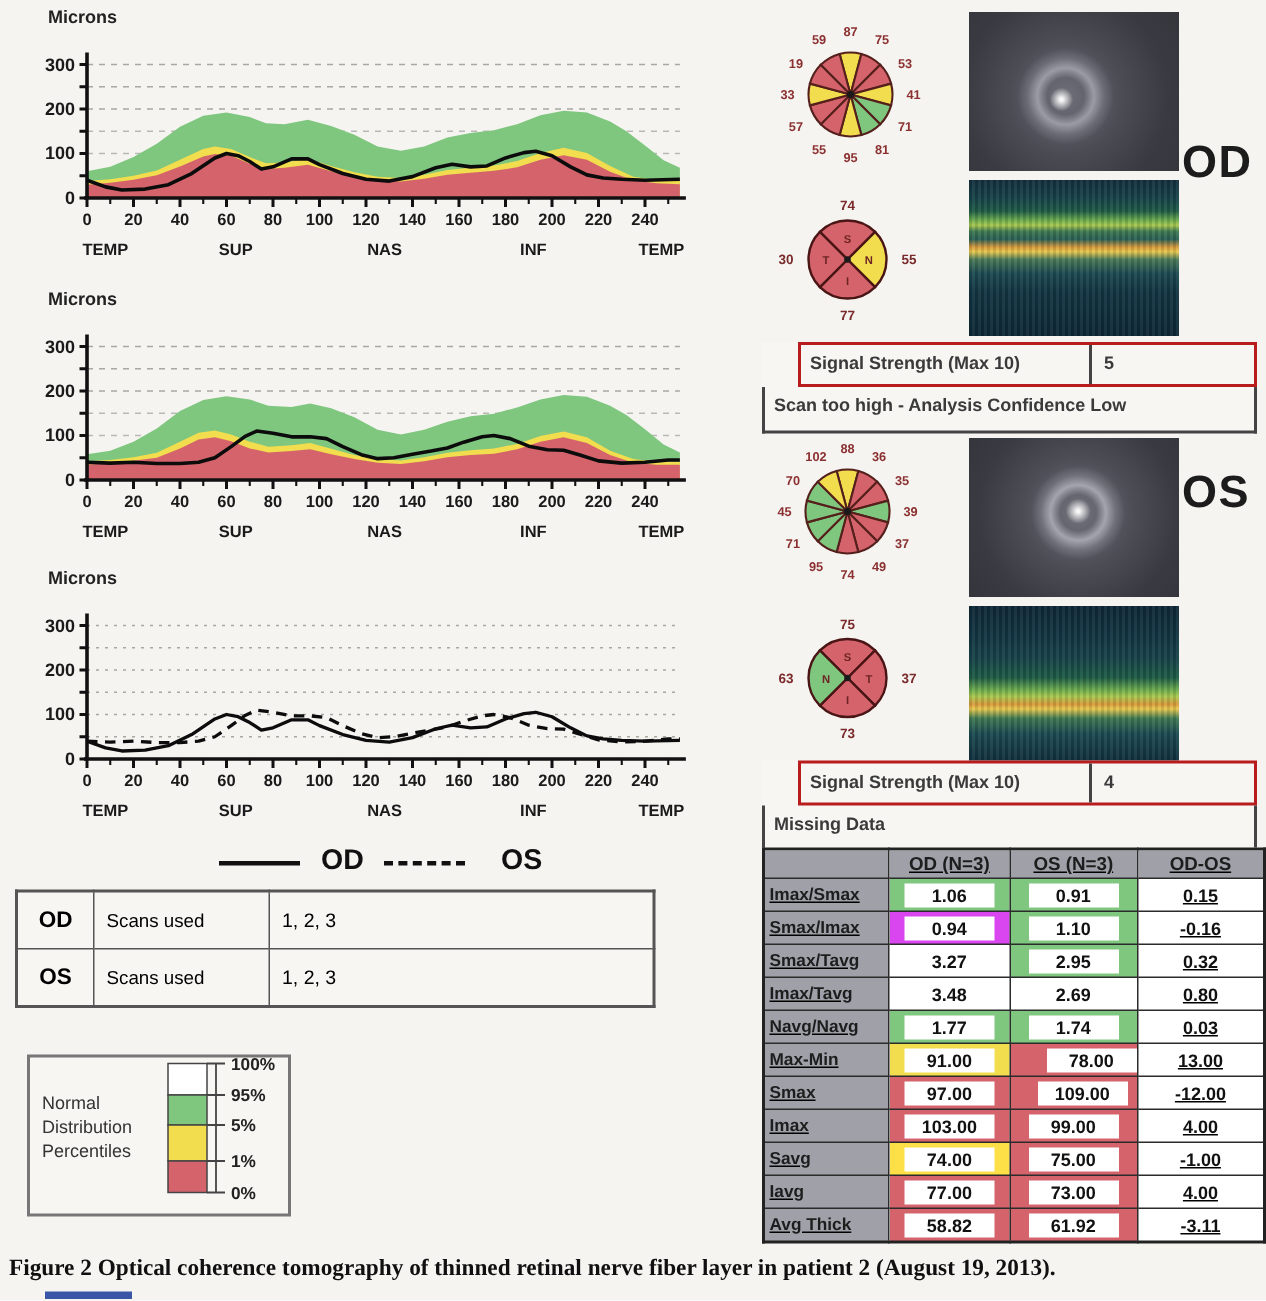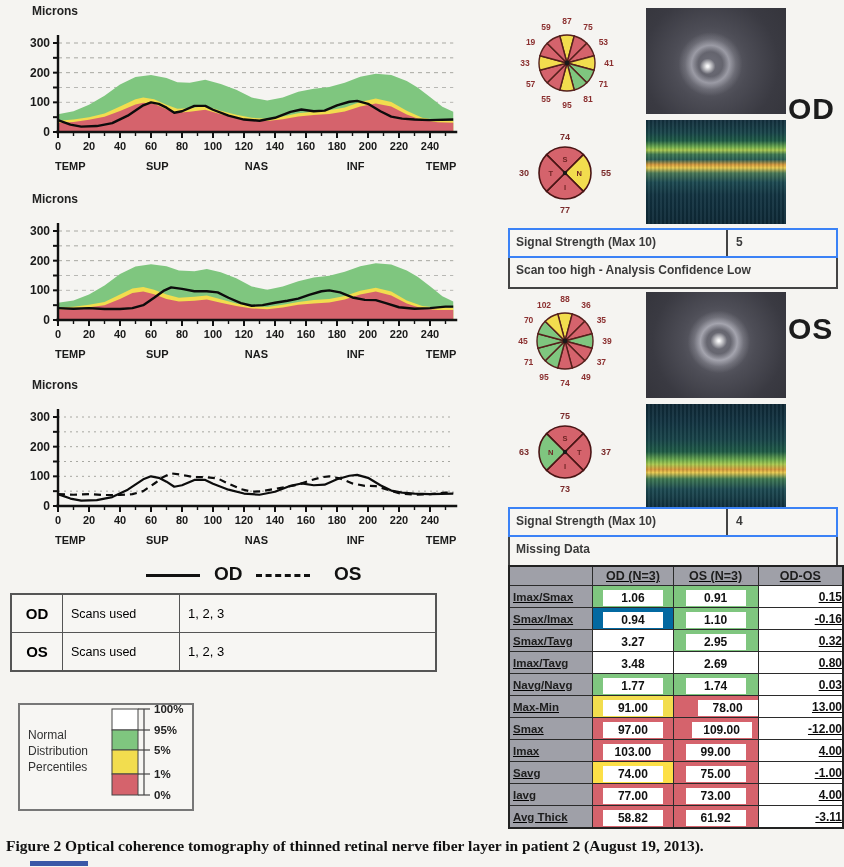--- a/index.html
+++ b/index.html
@@ -43,37 +43,37 @@
       linear-gradient(180deg,#13303e 0%,#174349 12%,#1e5c46 20%,#6fae4e 26%,#a9c94f 29%,#3f7a52 33%,
         #2a6055 38%,#d89a3c 43%,#e9c94f 46%,#4a7a58 51%,#1c4a52 60%,#123442 72%,#0d2836 100%);}
   .bscan.os{left:646px;top:404px;
     background:
       repeating-linear-gradient(90deg, rgba(0,0,0,.10) 0 2px, rgba(255,255,255,.05) 2px 4px),
       linear-gradient(180deg,#0e2836 0%,#123442 18%,#174349 34%,#1e5c46 46%,#6fae4e 54%,#a9c94f 58%,
         #d89a3c 63%,#e9c94f 66%,#3f7a52 72%,#1c4a52 82%,#0f2e3c 100%);}
   .eyelabel{position:absolute;font:bold 30px "Liberation Sans",sans-serif;color:#1c1c1c;letter-spacing:1px;}
   
   .sigbox{position:absolute;left:508px;width:330px;background:#f7f6f3;}
-  .sigrow1{display:flex;border:2px solid #3b82f6;height:26px;}
+  .sigrow1{display:flex;border:2px solid #b91c1c;height:26px;margin-left:24px;}
   .sigrow1 .siglab{flex:1;border-right:2px solid #444;font:bold 12px "Liberation Sans",sans-serif;
      color:#3a3a3a;padding:5px 0 0 6px;}
   .sigrow1 .sigval{width:100px;font:bold 12px "Liberation Sans",sans-serif;color:#3a3a3a;padding:5px 0 0 8px;}
   .sigrow2{border:2px solid #444;border-top:none;height:24px;font:bold 12px "Liberation Sans",sans-serif;
      color:#3a3a3a;padding:5px 0 0 6px;}
   
   .ratio{position:absolute;left:508px;top:565px;border-collapse:collapse;table-layout:fixed;
          border:2px solid #222;background:#fff;text-decoration:underline;}
   .ratio td,.ratio th{border:1.5px solid #2b2b2b;padding:0;overflow:hidden;white-space:nowrap;}
   .ratio th{background:#9fa0a8;font:bold 12.5px "Liberation Sans",sans-serif;color:#1d1d1d;height:18px;}
   .ratio .lbl{background:#9fa0a8;font:bold 11.5px "Liberation Sans",sans-serif;color:#1d1d1d;
          padding-left:3px;height:21px;}
   .ratio .val{text-align:center;}
   .ratio .val .box{display:inline-block;min-width:56px;background:#fff;font:bold 12px "Liberation Sans",sans-serif;
          color:#111;padding:1px 2px;}
-  .ratio .diff{text-align:right;font:bold 12px "Liberation Sans",sans-serif;color:#111;background:#fff;margin-top:17px;}
+  .ratio .diff{text-align:center;font:bold 12px "Liberation Sans",sans-serif;color:#111;background:#fff;margin-top:17px;}
   .caption{position:absolute;left:6px;top:837px;width:830px;
      font:bold 15.5px "Liberation Serif",serif;color:#101010;}
   .bluebar{position:absolute;left:30px;top:861px;width:58px;height:5px;background:#3a57a7;}
 </style>
 </head>
 <body>
 
 <div class="page">
 
   <div class="chart-block" style="top:4px;">
@@ -475,21 +475,21 @@
       </thead>
     <tbody id="ratio-body">
         <tr>
           <td class="lbl">Imax/Smax</td>
           <td class="val" style="background: rgb(127, 198, 127);"><span class="box">1.06</span></td>
           <td class="val" style="background: rgb(127, 198, 127);"><span class="box">0.91</span></td>
           <td class="diff">0.15</td>
         </tr>
         <tr>
           <td class="lbl">Smax/Imax</td>
-          <td class="val" style="background: #0369a1;"><span class="box">0.94</span></td>
+          <td class="val" style="background: #d946ef;"><span class="box">0.94</span></td>
           <td class="val" style="background: rgb(127, 198, 127);"><span class="box">1.10</span></td>
           <td class="diff">-0.16</td>
         </tr>
         <tr>
           <td class="lbl">Smax/Tavg</td>
           <td class="val" style="background: rgb(255, 255, 255);"><span class="box">3.27</span></td>
           <td class="val" style="background: rgb(127, 198, 127);"><span class="box">2.95</span></td>
           <td class="diff">0.32</td>
         </tr>
         <tr>

